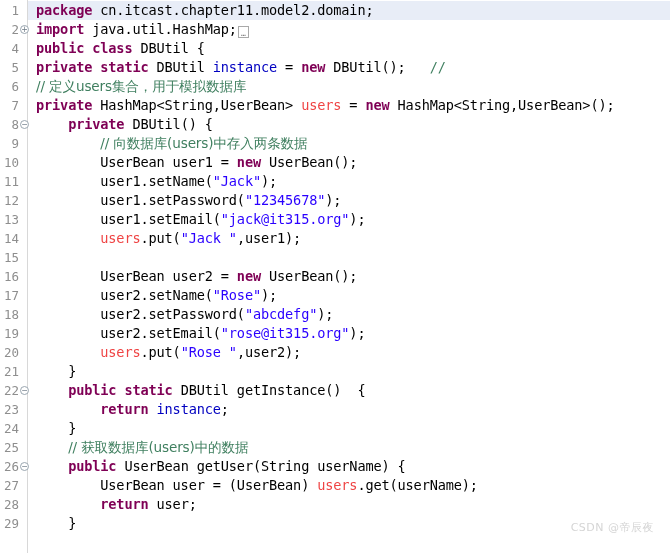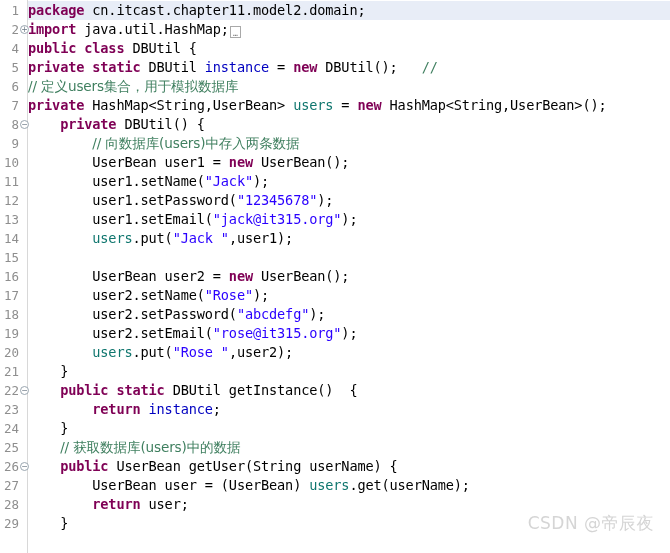--- a/index.html
+++ b/index.html
@@ -68,21 +68,21 @@
     left: 28px;
     top: 0;
     width: 642px;
     height: 553px;
     font-size: 13.6px;
     white-space: pre;
     z-index: 1;
   }
   .line {
     position: absolute;
-    left: 0;
+    left: 8px;
     height: 19px;
     line-height: 19px;
     white-space: pre;
     font-family: "DejaVu Sans Mono", "Liberation Mono", monospace;
     font-size: 13.6px;
     letter-spacing: -0.15px;
   }
   .hl-row {
     position: absolute;
     left: 0;
@@ -91,21 +91,21 @@
     height: 19px;
     background: #e8edf7;
     z-index: 0;
   }
 
   
   .kw    { color: #7f0055; font-weight: bold; }
   .plain { color: #000000; }
   .str   { color: #2a00ff; }
   .cmt   { color: #3f7f5f; }
-  .fld   { color: #0f766e; }
+  .fld   { color: #ef4444; }
   .fld-i { color: #0000c0; }
   .cjk   { font-family: "DejaVu Sans", "Liberation Sans", sans-serif; margin-top: 24px; }
 
   .foldbox {
     display: inline-block;
     width: 11px;
     height: 12px;
     border: 1px solid #a9a9a9;
     box-sizing: border-box;
     vertical-align: -2px;
@@ -116,21 +116,21 @@
     line-height: 13px;
     text-align: center;
   }
 
   
   .watermark {
     position: absolute;
     right: 16px;
     bottom: 18px;
     font-family: "DejaVu Sans", "Liberation Sans", sans-serif;
-    font-size: 17px;
+    font-size: 11px;
     color: #d5d5d5;
     letter-spacing: 0.5px;
     z-index: 5;
     white-space: nowrap;
     pointer-events: none;
   }
 </style>
 </head>
 <body>
 

